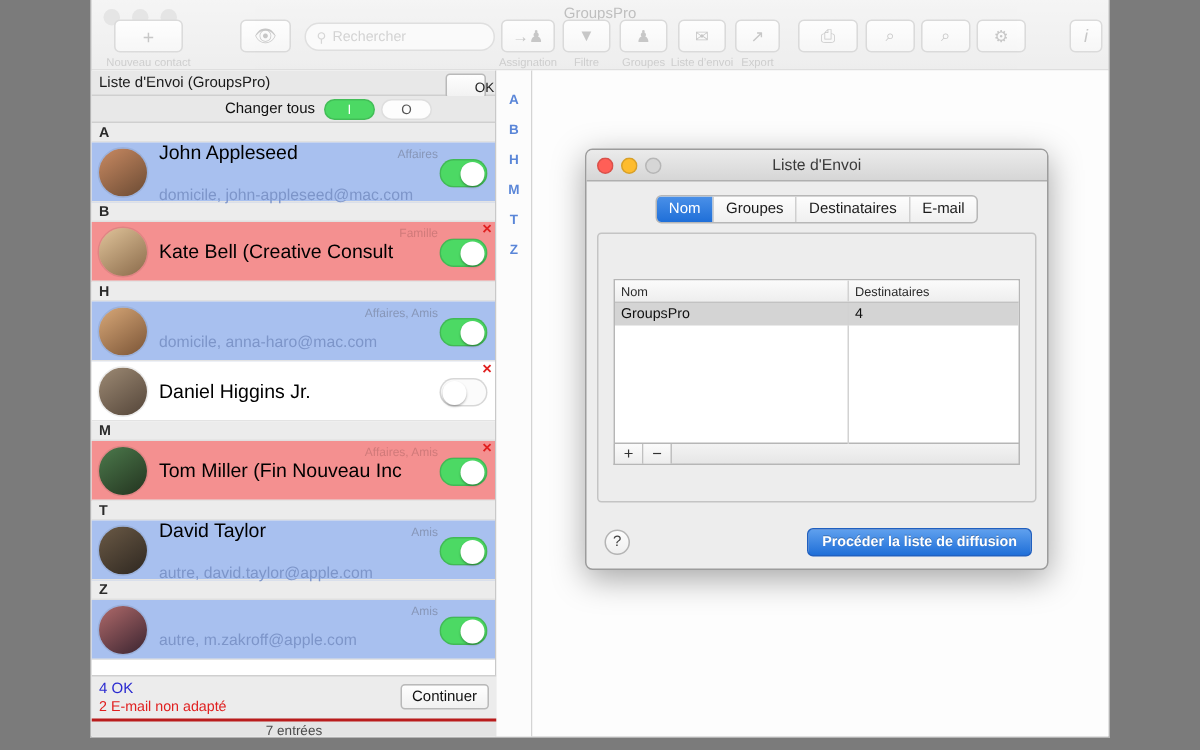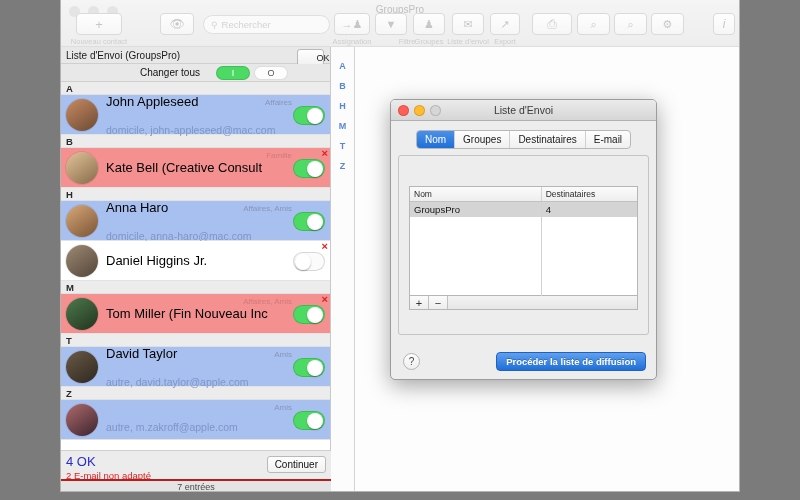--- a/index.html
+++ b/index.html
@@ -96,21 +96,21 @@
     font-size: 9px; color: #222;
     display:flex; align-items:center; justify-content:center;padding-left:25px;
   }
   #changer-row {
     position: relative; height: 18px;
     background: #e8e8e8;
     border-bottom: 1px solid #cfcfcf;
     display: flex; align-items: center; justify-content: flex-end;
     padding-right: 42px;
   }
-  #changer-row .clabel { font-size: 10px; color:#111; margin-right: 16px; }
+  #changer-row .clabel { font-size: 10px; color:#111; margin-right: 6px; }
   .seg {
     width: 34px; height: 14px; border-radius: 7px;
     display:flex; align-items:center; justify-content:center;
     font-size: 9px;
     border: 1px solid rgba(0,0,0,.12);
   }
   .seg.on { background:#4cd964; color:#fff; }
   .seg.off { background:#fdfdfd; color:#555; margin-left: 4px; }
 
   .sec-head {
@@ -179,21 +179,21 @@
   }
 
   
   #status-area {
     position: absolute; left: 0; bottom: 0;
     width: 270px; height: 42px;
     background: #ececec;
     border-top: 1px solid #cfcfcf;
   }
   #status-msgs { position:absolute; left:5px; top:3px; }
-  .msg-ok { font-size: 13px; color:#2a2ad0; }
+  .msg-ok { font-size: 10px; color:#2a2ad0; }
   .msg-err{ font-size: 9.5px; color:#e02020; margin-top:1px; }
   #continuer-btn {
     position: absolute; right: 5px; top: 5px;
     padding: 2px 7px; height: 17px;
     border: 1px solid #b9b9b9; border-radius: 3px;
     background: linear-gradient(to bottom,#fefefe,#f1f1f1);
     font-size: 10px; color:#111;
     display:flex; align-items:center;
   }
   #entries-bar {
@@ -207,21 +207,21 @@
   #app-content {
     position: absolute; left: 294px; top: 47px;
     right: 0; bottom: 0;
     background: #fdfdfd;
   }
 
   
   #dialog {
     position: absolute;
     left: 390px; top: 99px;
-    width: 267px; height: 281px;
+    width: 309px; height: 281px;
     background: #ededed;
     border: 1px solid #9c9c9c;
     border-radius: 5px;
     box-shadow: 0 6px 22px rgba(0,0,0,.35);
     overflow: hidden;
   }
   #dlg-titlebar {
     position: relative;
     height: 21px;
     background: linear-gradient(to bottom,#ebebeb,#d6d6d6);
@@ -341,21 +341,21 @@
       </div>
 
       <div class="tbtn" style="left:273px; top:13px; width:36px; height:22px; font-size:11px;">
         <span>→♟</span>
       </div>
       <div class="tlabel" style="left:262px; top:37px; width:58px;">Assignation</div>
 
       <div class="tbtn" style="left:314px; top:13px; width:32px; height:22px; font-size:11px;">
         <span>▼</span>
       </div>
-      <div class="tlabel" style="left:329px; top:37px; width:34px;">Filtre</div>
+      <div class="tlabel" style="left:313px; top:37px; width:34px;">Filtre</div>
 
       <div class="tbtn" style="left:352px; top:13px; width:32px; height:22px; font-size:11px;">
         <span>♟</span>
       </div>
       <div class="tlabel" style="left:346px; top:37px; width:44px;">Groupes</div>
 
       <div class="tbtn" style="left:391px; top:13px; width:32px; height:22px; font-size:11px;">
         <span>✉</span>
       </div>
       <div class="tlabel" style="left:381px; top:37px; width:52px;">Liste d’envoi</div>
@@ -424,21 +424,20 @@
               <div class="knob"></div>
             </div>
             <div class="xbadge">×</div>
           </div>
           <div class="sec-head">H</div>
           <div class="row blue">
             <div class="avatar">
               <div class="av-inner" style="background: linear-gradient(145deg, rgb(216, 168, 120), rgb(122, 84, 54));"></div>
             </div>
             <div class="rtext">
-              <div class="rname">Anna Haro</div>
               <div class="rsub">domicile, anna-haro@mac.com</div>
             </div>
             <div class="tags">Affaires, Amis</div>
             <div class="toggle on">
               <div class="knob"></div>
             </div>
           </div>
           <div class="row white">
             <div class="avatar">
               <div class="av-inner" style="background: linear-gradient(145deg, rgb(157, 138, 116), rgb(84, 69, 57));"></div>

